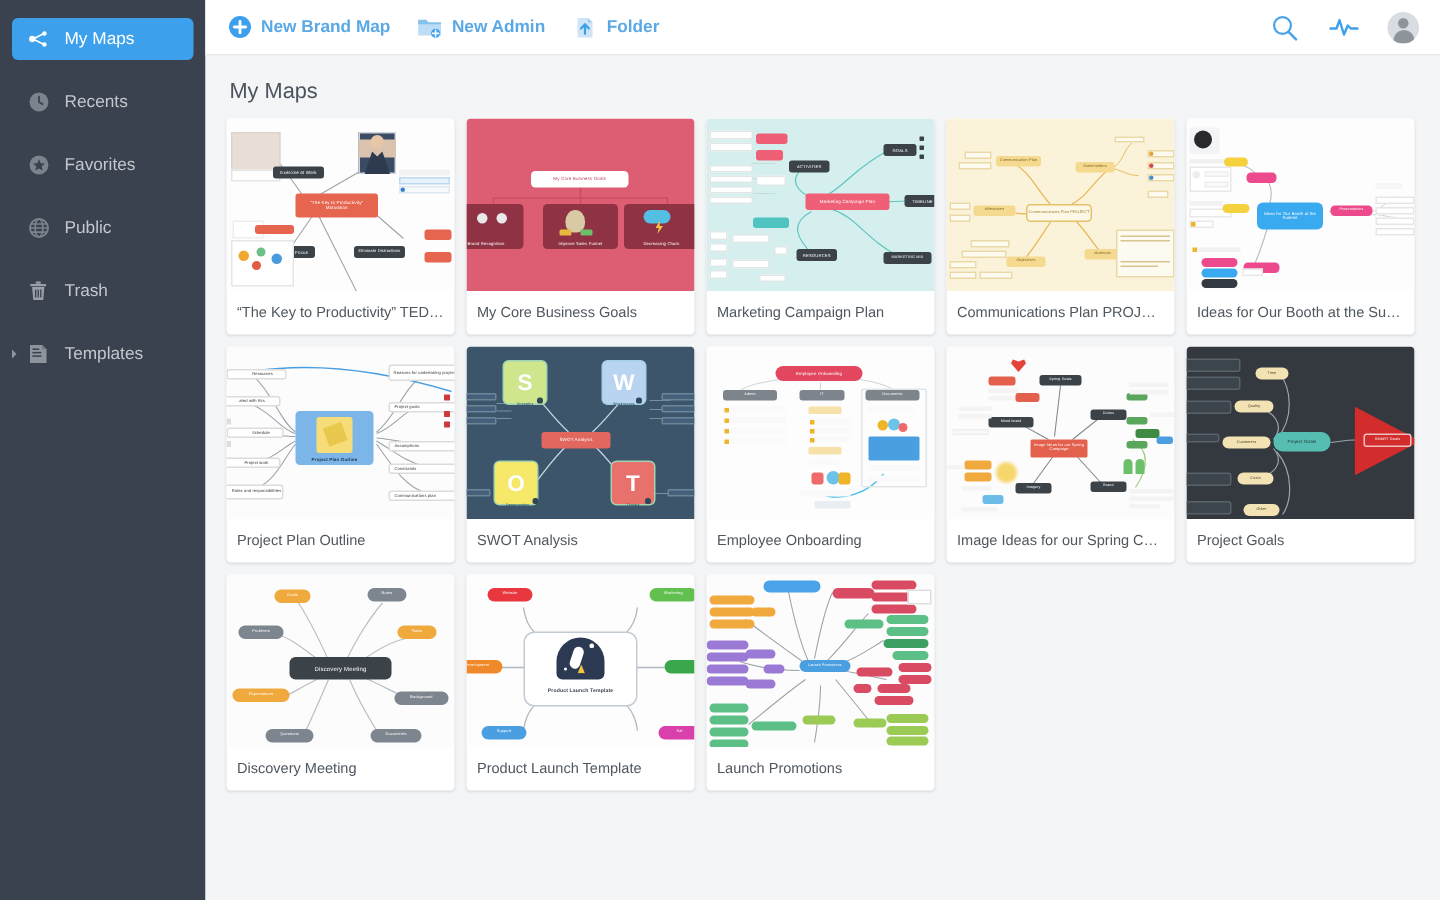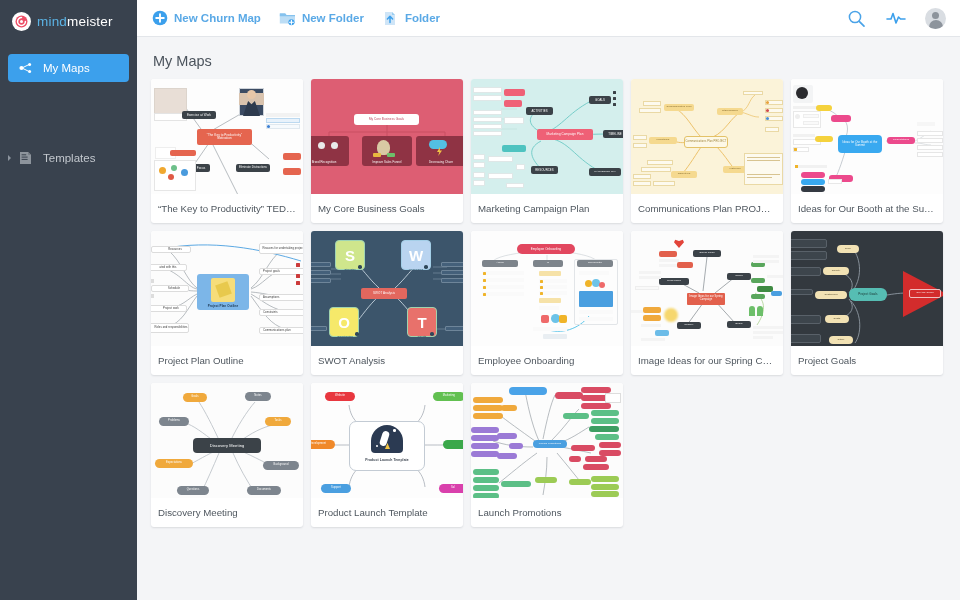--- a/index.html
+++ b/index.html
@@ -136,56 +136,85 @@
   }
   svg.conn { position: absolute; inset: 0; width: 152px; height: 115px; }
 </style>
 </head>
 <body>
 
 <div id="app">
 
   <aside class="sidebar">
 
-    <div class="brand">
-      <span class="brand-mark">
-        <svg width="13" height="13" viewBox="0 0 13 13">
-          <circle cx="6.5" cy="6.5" r="6" fill="#ee4f67"></circle>
-          <path d="M6.5 2.6a3.9 3.9 0 1 0 3.9 3.9" stroke="#fff" stroke-width="1.5" fill="none" stroke-linecap="round"></path>
-          <circle cx="6.5" cy="6.5" r="1.5" fill="#fff"></circle>
-        </svg>
-      </span>
-      <span class="brand-text"><span class="m1">mind</span><span class="m2">meister</span></span>
-    </div>
 
     <nav class="nav">
 
       <div class="nav-item active">
         <span class="ico">
           <svg width="14" height="12" viewBox="0 0 14 12">
             <path d="M3 6 L10 2.5 M3 6 L10 9.5" stroke="#fff" stroke-width="1" fill="none"></path>
             <circle cx="2.5" cy="6" r="2.1" fill="#fff"></circle>
             <circle cx="10.6" cy="2.4" r="1.5" fill="#fff"></circle>
             <circle cx="10.6" cy="9.6" r="1.5" fill="#fff"></circle>
           </svg>
         </span>
         <span>My Maps</span>
       </div>
 
       <div class="nav-spacer"></div>
 
+      <div class="nav-item">
+        <span class="ico">
+          <svg width="14" height="14" viewBox="0 0 14 14">
+            <circle cx="7" cy="7" r="6.3" fill="#7b838d"></circle>
+            <path d="M7 3.5 V7 L9.4 8.4" stroke="#39424e" stroke-width="1.2" fill="none" stroke-linecap="round"></path>
+          </svg>
+        </span>
+        <span>Recents</span>
+      </div>
 
       <div class="nav-spacer"></div>
 
+      <div class="nav-item">
+        <span class="ico">
+          <svg width="14" height="14" viewBox="0 0 14 14">
+            <circle cx="7" cy="7" r="6.3" fill="#7b838d"></circle>
+            <path d="M7 3.2 L8.15 5.75 L10.9 6.05 L8.85 7.9 L9.42 10.6 L7 9.25 L4.58 10.6 L5.15 7.9 L3.1 6.05 L5.85 5.75 Z" fill="#39424e"></path>
+          </svg>
+        </span>
+        <span>Favorites</span>
+      </div>
 
       <div class="nav-spacer"></div>
 
+      <div class="nav-item">
+        <span class="ico">
+          <svg width="14" height="14" viewBox="0 0 14 14">
+            <circle cx="7" cy="7" r="6" fill="none" stroke="#7b838d" stroke-width="1.3"></circle>
+            <ellipse cx="7" cy="7" rx="2.6" ry="6" fill="none" stroke="#7b838d" stroke-width="1.1"></ellipse>
+            <path d="M1.2 7 H12.8 M2 4.3 H12 M2 9.7 H12" stroke="#7b838d" stroke-width="1.1"></path>
+          </svg>
+        </span>
+        <span>Public</span>
+      </div>
 
       <div class="nav-spacer"></div>
 
+      <div class="nav-item">
+        <span class="ico">
+          <svg width="13" height="14" viewBox="0 0 13 14">
+            <rect x="1.2" y="2.4" width="10.6" height="1.5" rx=".5" fill="#9aa1a9"></rect>
+            <rect x="4.8" y="0.7" width="3.4" height="1.4" rx=".4" fill="#9aa1a9"></rect>
+            <path d="M2.4 4.4 H10.6 L9.8 13 H3.2 Z" fill="#9aa1a9"></path>
+            <path d="M4.8 6 V11.4 M6.5 6 V11.4 M8.2 6 V11.4" stroke="#39424e" stroke-width=".9"></path>
+          </svg>
+        </span>
+        <span>Trash</span>
+      </div>
 
       <div class="nav-spacer"></div>
 
       <div class="nav-item templates">
         <span class="caret"></span>
         <span class="ico">
           <svg width="13" height="14" viewBox="0 0 13 14">
             <path d="M1 1 H9.2 L12 3.8 V13 H1 Z" fill="#8d949c"></path>
             <path d="M9.2 1 V3.8 H12 Z" fill="#6e757d"></path>
             <rect x="2.6" y="3.3" width="4.6" height="1" fill="#39424e"></rect>
@@ -203,33 +232,33 @@
 
     <div class="topbar">
 
       <div class="tb-btn">
         <span class="ico">
           <svg width="16" height="16" viewBox="0 0 16 16">
             <circle cx="8" cy="8" r="7.3" fill="#3ca0ec"></circle>
             <path d="M8 4.2 V11.8 M4.2 8 H11.8" stroke="#fff" stroke-width="1.9" stroke-linecap="round"></path>
           </svg>
         </span>
-        <span>New Churn Map</span>
+        <span>New Brand Map</span>
       </div>
 
       <div class="tb-btn">
         <span class="ico">
           <svg width="17" height="15" viewBox="0 0 17 15">
             <path d="M.8 3.2 H6.2 L7.6 4.9 H16 V12.6 H.8 Z" fill="#bcddf5"></path>
             <path d="M.8 2.2 H6.2 L7.6 3.9 H16 V5.2 H.8 Z" fill="#85c2ee"></path>
             <circle cx="12.4" cy="11.2" r="3" fill="#3ca0ec"></circle>
             <path d="M12.4 9.2 V13.2 M10.4 11.2 H14.4" stroke="#fff" stroke-width="1.1" stroke-linecap="round"></path>
           </svg>
         </span>
-        <span>New Folder</span>
+        <span>New Admin</span>
       </div>
 
       <div class="tb-btn">
         <span class="ico">
           <svg width="14" height="15" viewBox="0 0 14 15">
             <path d="M2 1 H9 L12 4 V14 H2 Z" fill="#cfe5f7"></path>
             <path d="M9 1 V4 H12 Z" fill="#9bcdf0"></path>
             <path d="M7 11.5 V5.5 M4.4 8 L7 5.2 L9.6 8" stroke="#3ca0ec" stroke-width="1.5" fill="none" stroke-linecap="round" stroke-linejoin="round"></path>
           </svg>
         </span>

